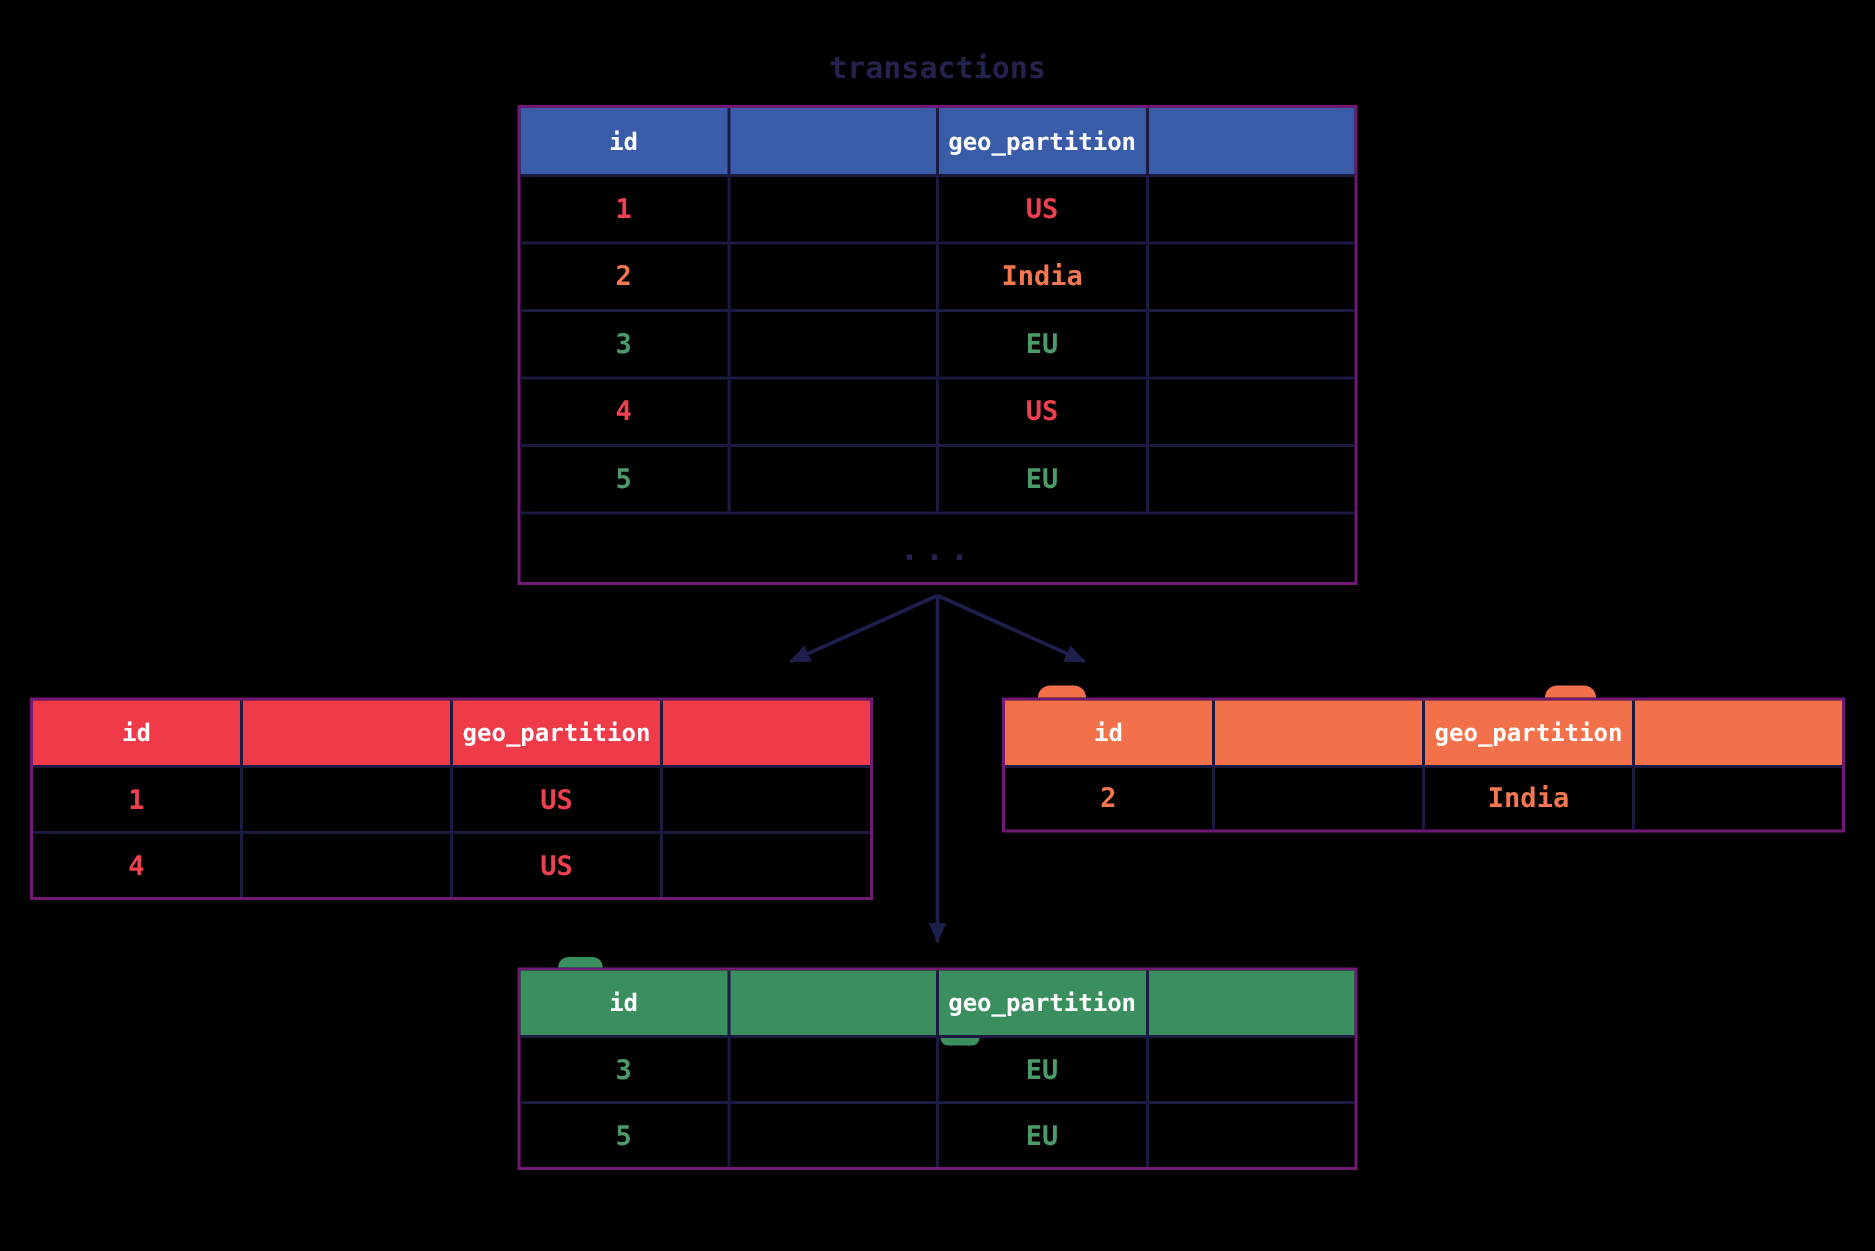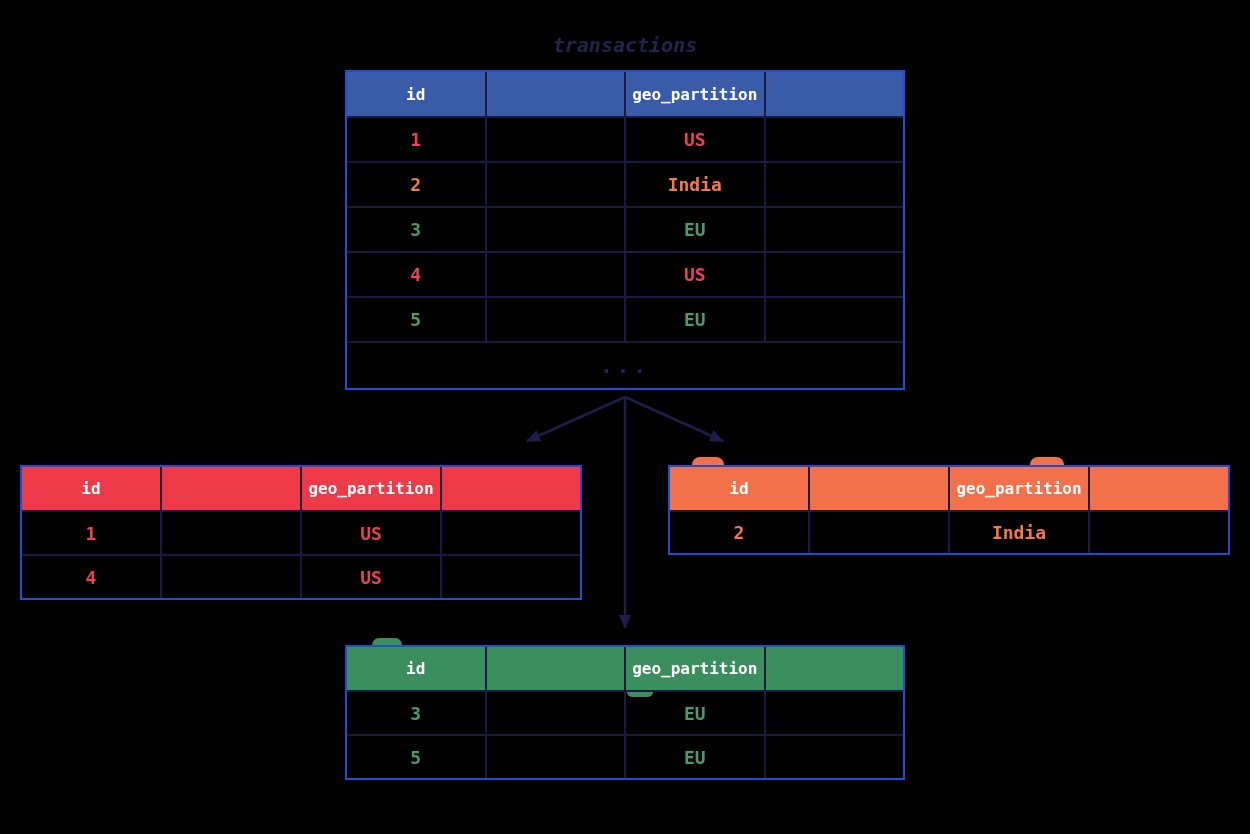--- a/index.html
+++ b/index.html
@@ -1,31 +1,31 @@
 <!DOCTYPE html>
 <html><head>
 <meta charset="utf-8">
 <style>
   html,body{margin:0;padding:0;background:#000;}
   .canvas{
     position:relative;width:1250px;height:834px;background:#000000;
     font-family:"DejaVu Sans Mono","Liberation Mono",monospace;overflow:hidden;
   }
   
-  .title-wrap{position:absolute;left:345px;top:31px;width:560px;height:30px;font-style:italic;}
+  .title-wrap{position:absolute;left:345px;top:31px;width:560px;height:30px;}
   .title-ghost,.title-main{
     position:absolute;left:0;right:0;text-align:center;
     font-weight:bold;font-size:20px;letter-spacing:0px;white-space:pre;
   }
   .title-ghost{color:#23234e;top:2px;}
   .title-main{color:#32326a;top:0;margin-top:40px;}
   
   .arrows{position:absolute;left:0;top:0;width:1250px;height:834px;}
   
-  .tbl{position:absolute;border:2px solid #1d4ed8;box-sizing:border-box;background:#000;}
+  .tbl{position:absolute;border:2px solid #701a75;box-sizing:border-box;background:#000;}
   .row{display:flex;box-sizing:border-box;border-top:2px solid #1b1b42;}
   .row:first-child{border-top:none;}
   .cell{
     flex:1 1 0;display:flex;align-items:center;justify-content:center;
     border-right:2px solid #1b1b42;box-sizing:border-box;font-weight:bold;white-space:pre;
   }
   .cell:last-child{border-right:none;}
   .hdr .cell{color:#ffffff;font-size:16px;}
   .data{font-size:18px;}
   .main-tbl .hdr{height:44px;background:#3a5ca8;}

